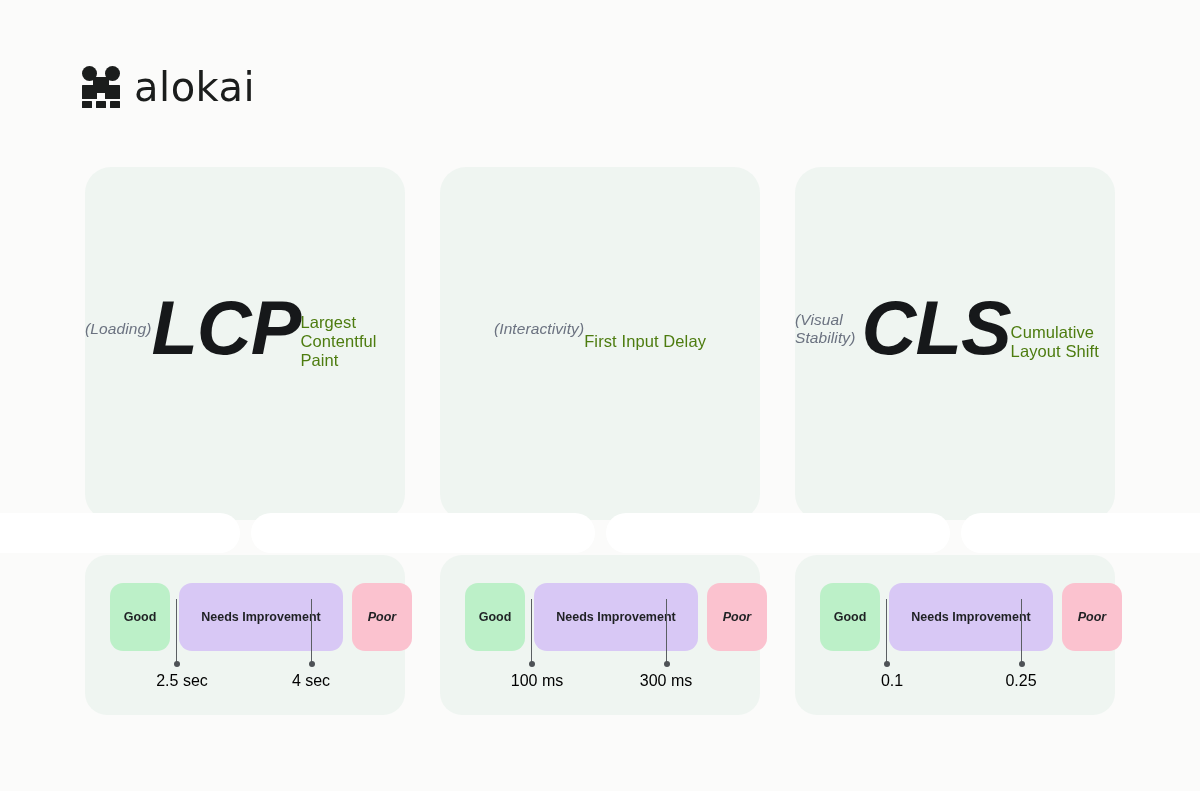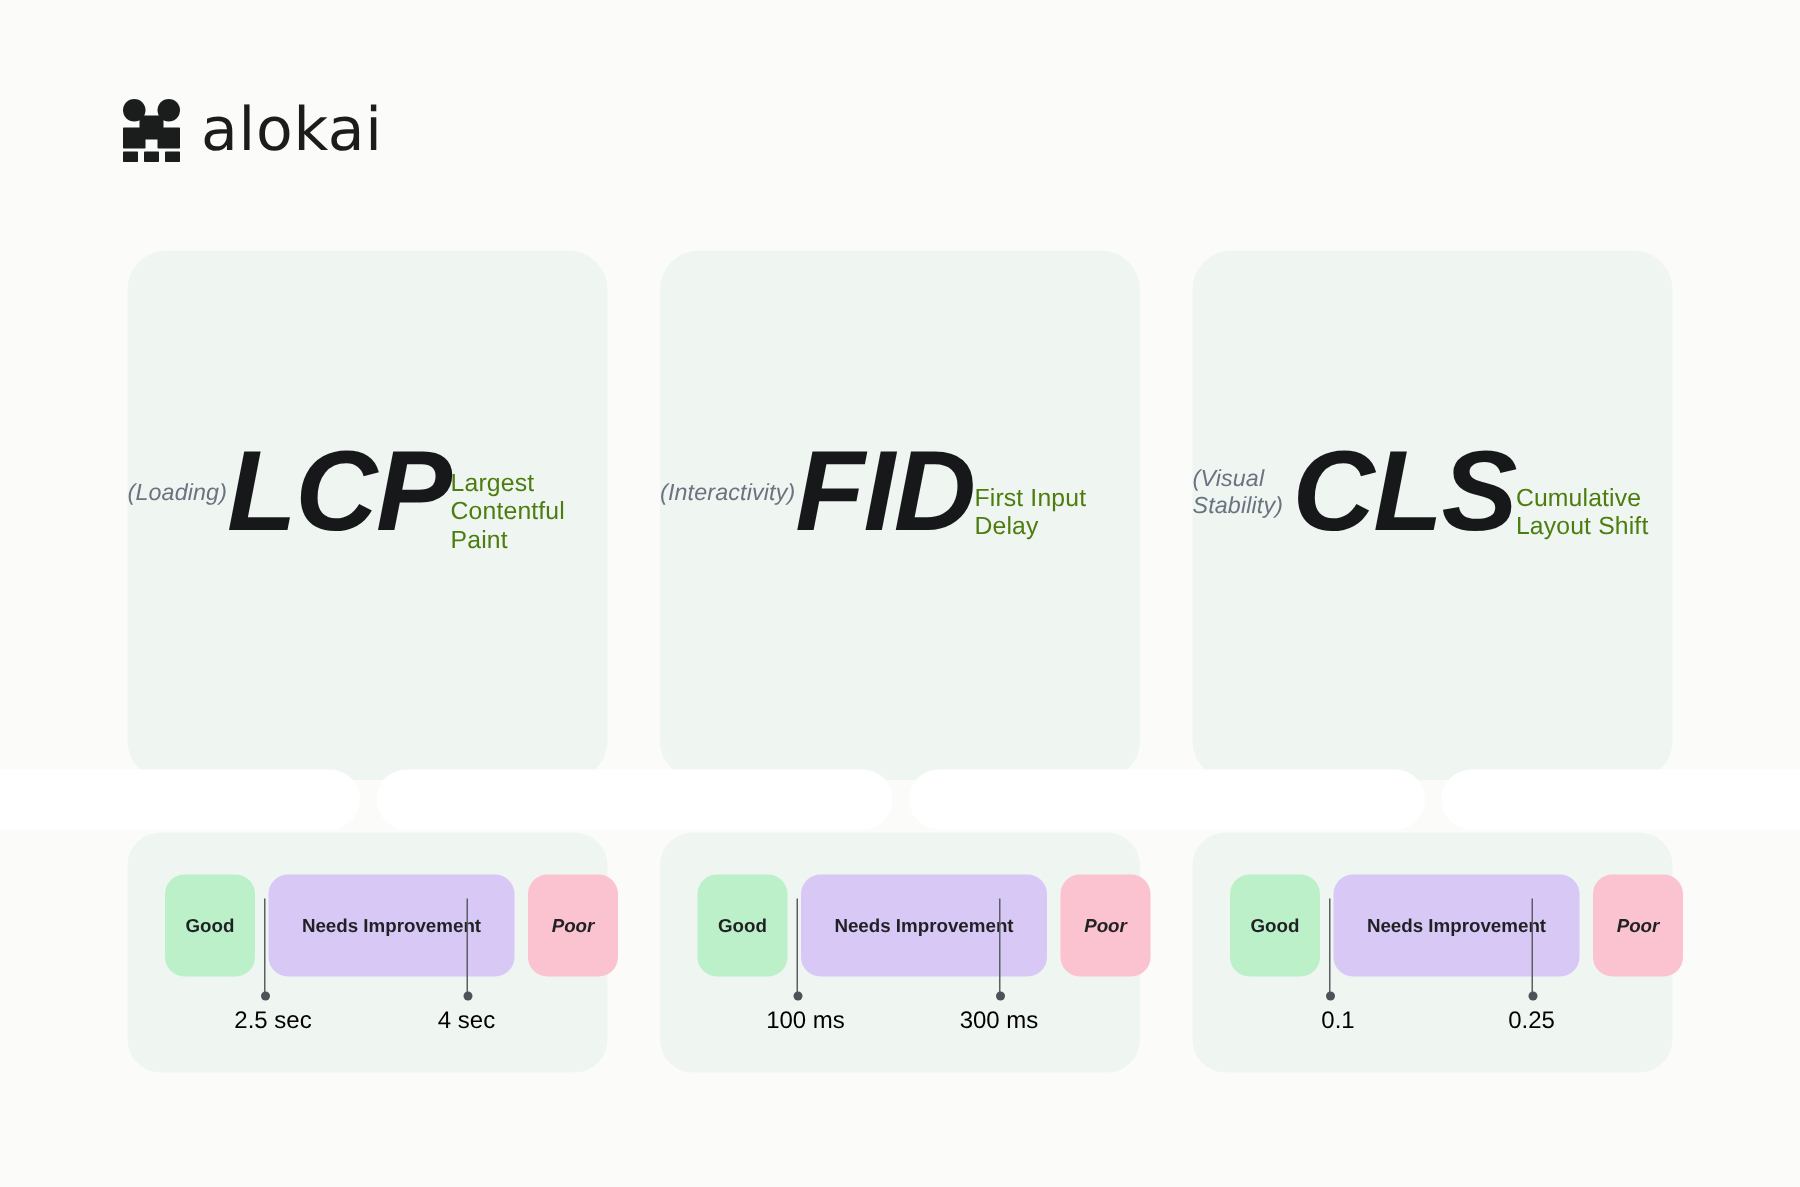--- a/index.html
+++ b/index.html
@@ -217,21 +217,20 @@
       <div class="thresholds">
         <span class="threshold-label t-left">2.5 sec</span>
         <span class="threshold-label t-right">4 sec</span>
       </div>
     </div>
   </div>
 
   <div class="card-col">
     <div class="metric-card">
       <div class="metric-category">(Interactivity)</div>
-      <div class="metric-abbr">FID</div>
       <div class="metric-name">First Input Delay</div>
     </div>
 
     <div class="threshold-card">
       <div class="badges">
         <div class="badge badge-good">Good</div>
         <div class="badge badge-needs">Needs Improvement</div>
         <div class="badge badge-poor">Poor</div>
       </div>
       <div class="connector c-left"></div>

